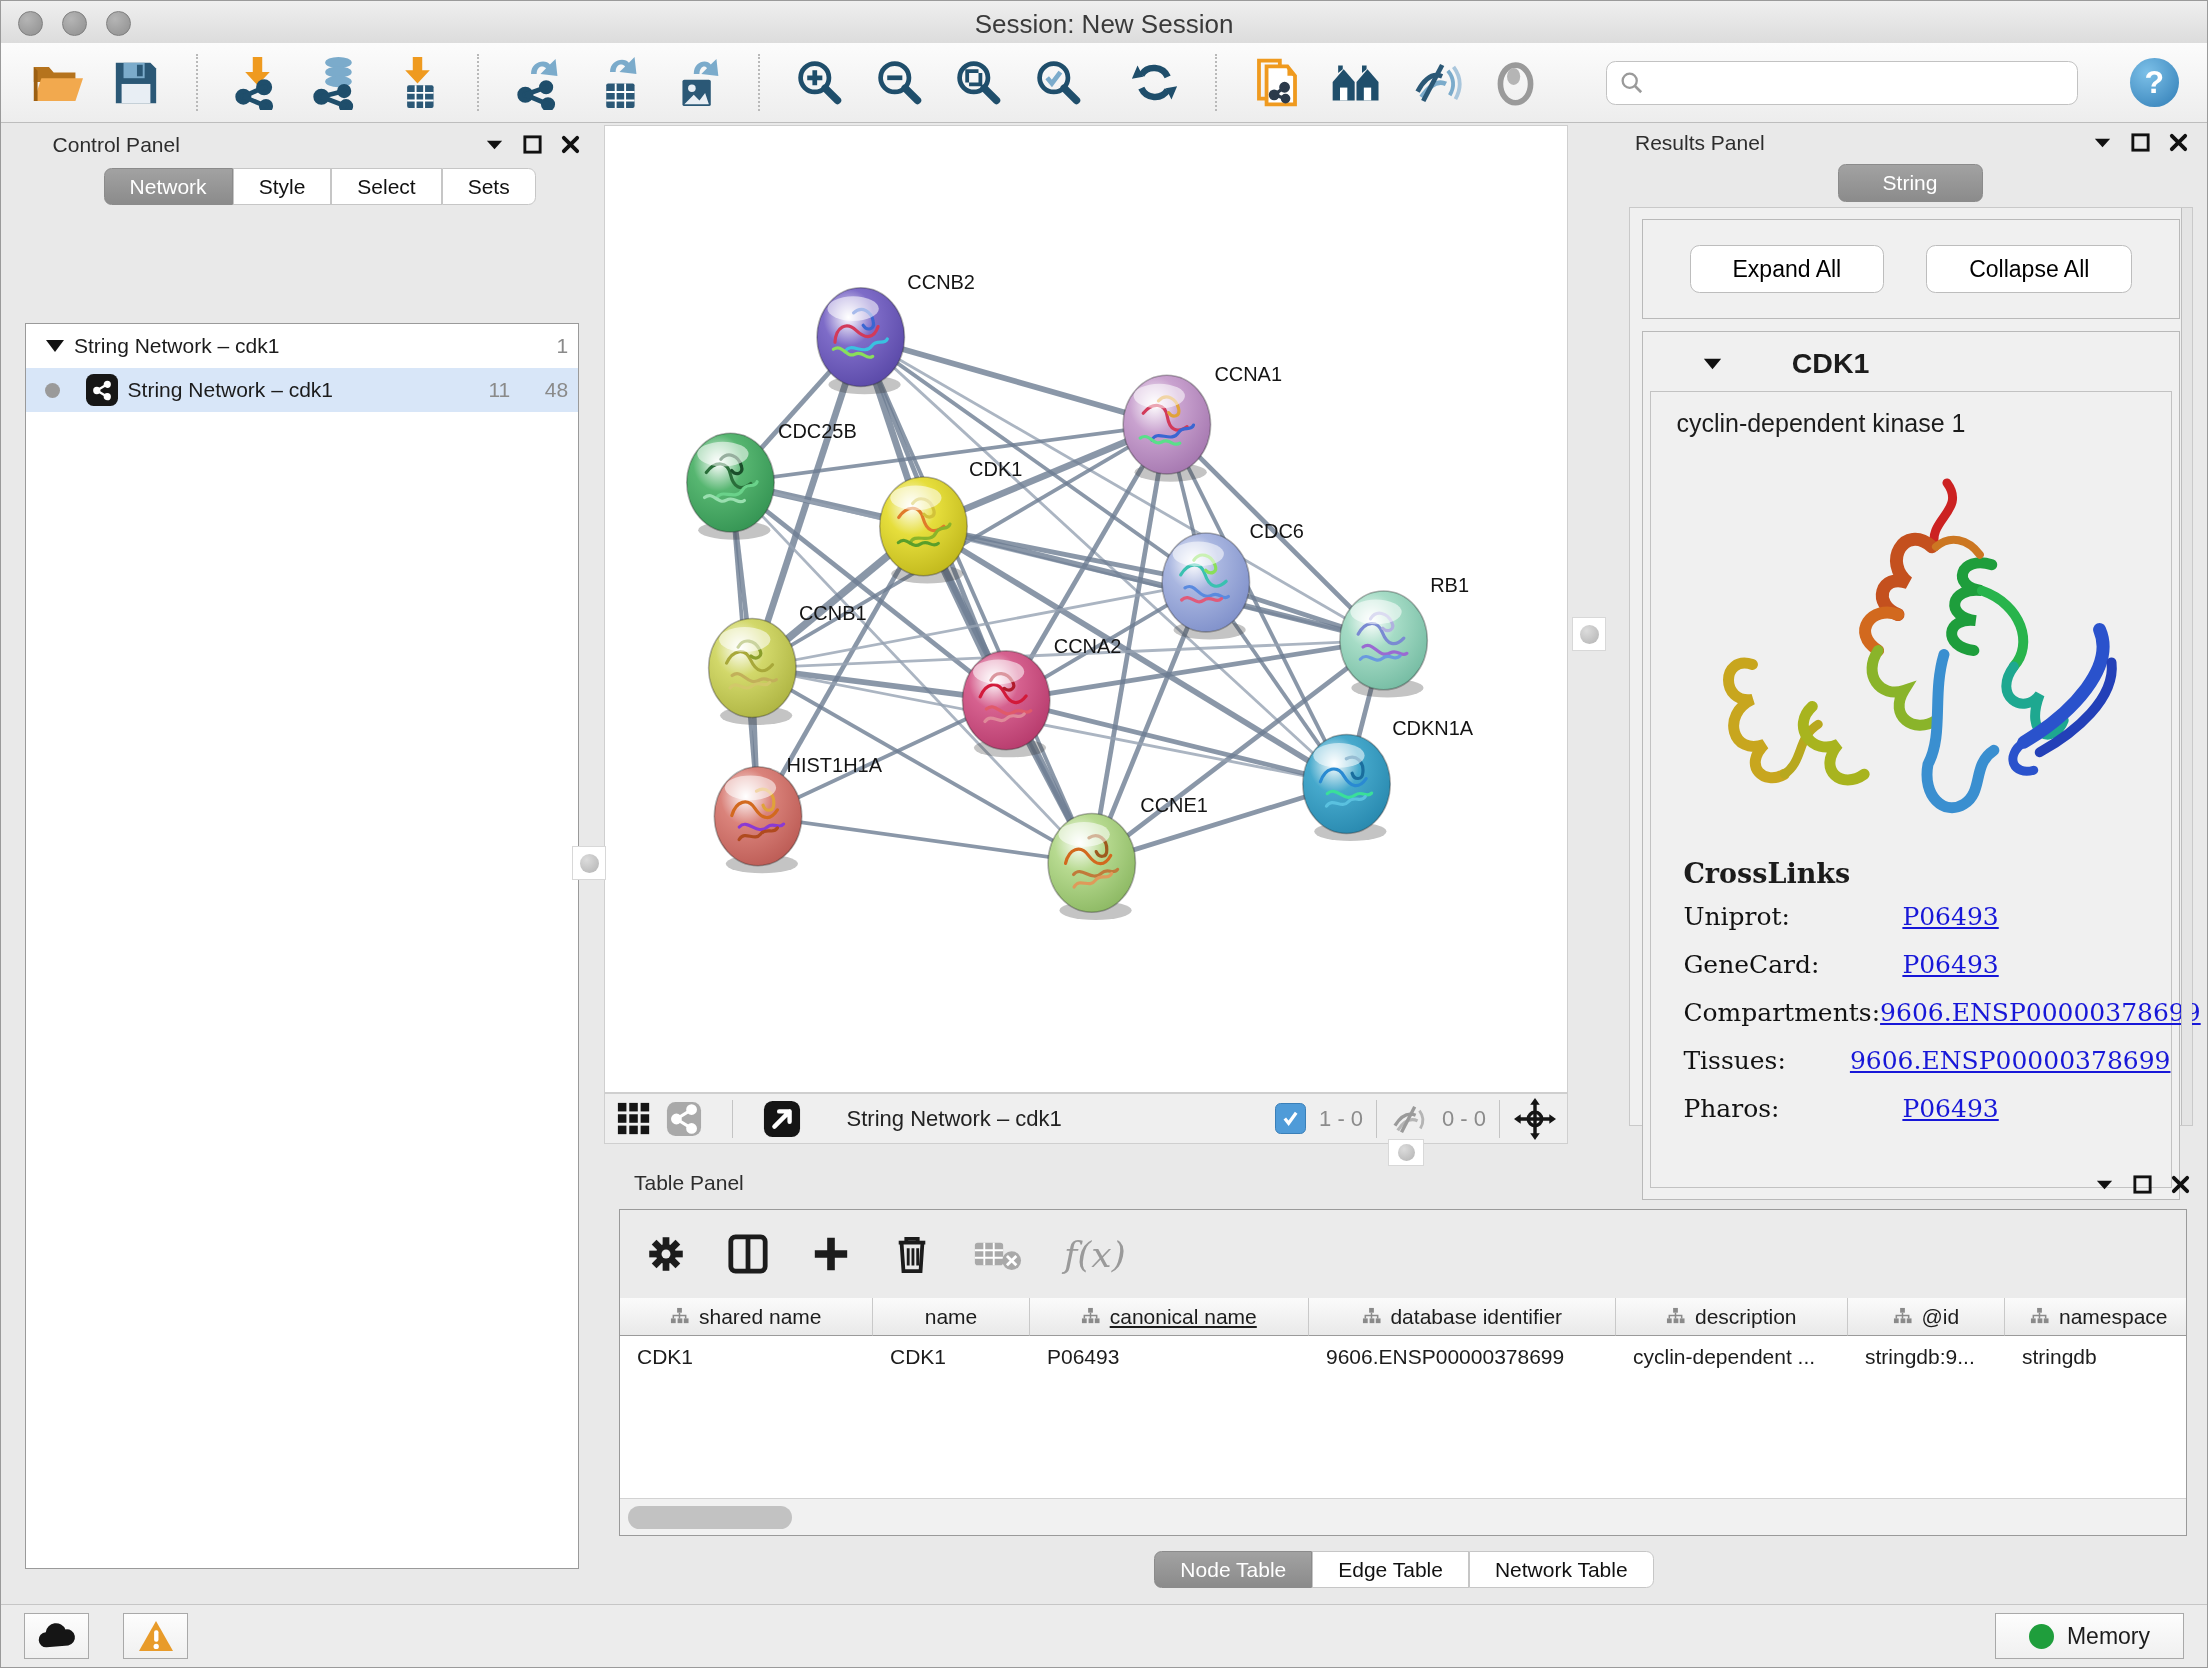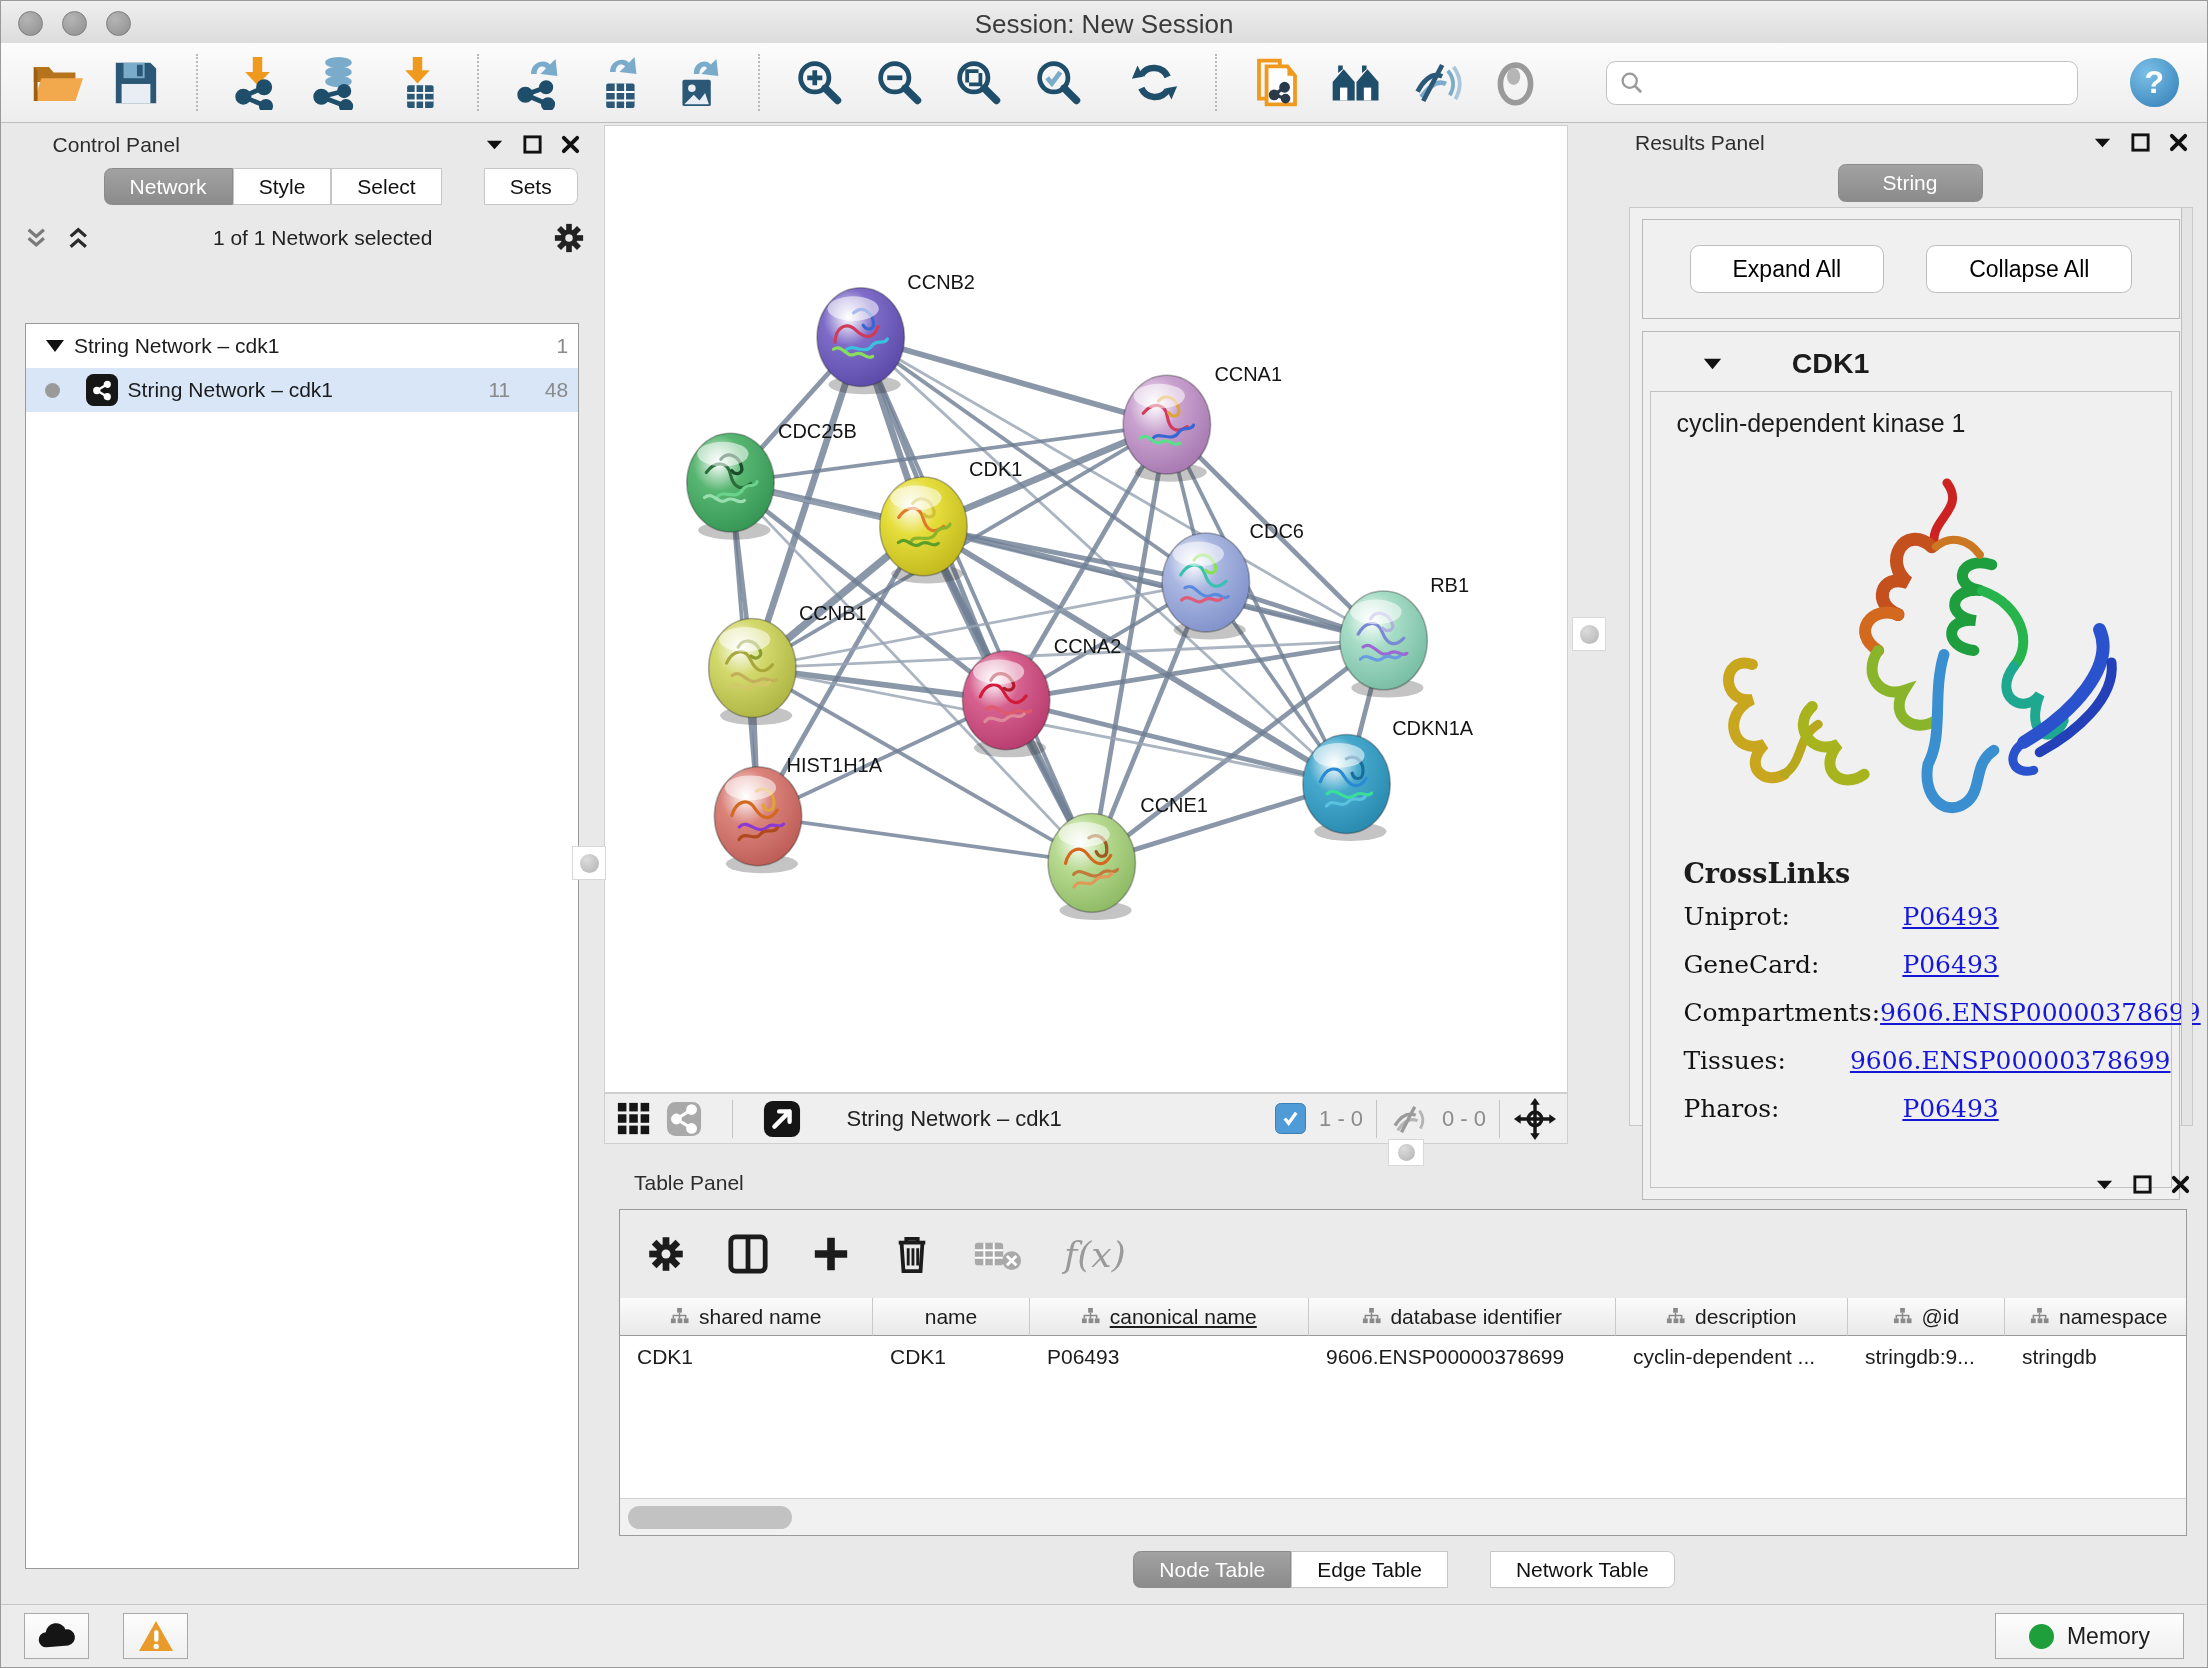--- a/index.html
+++ b/index.html
@@ -22,21 +22,21 @@
     border:1px solid #c2c2c2;border-radius:9.5px;padding:0 13.3px;box-sizing:border-box;margin-left:38px;}
   .searchbox input{border:none;outline:none;font-size:21px;width:100%;font-family:"Liberation Sans",sans-serif;background:transparent;}
   .helpbtn{width:49px;height:49px;border-radius:50%;background:radial-gradient(circle at 35% 30%,#7cc0e8,#2f7cb5);
     color:#fff;font-size:32px;font-weight:bold;display:flex;align-items:center;justify-content:center;margin-left:27px;}
   
   .panel-title{font-size:21px;color:#2d2d2d;}
   .pctrl{display:flex;gap:17px;align-items:center;}
   .tabbar{display:flex;}
   .tab{font-size:21px;padding:5.7px 25px;background:#fff;border:1px solid #c6c6c6;color:#111;}
   .tab:first-child{border-radius:7.6px 0 0 7.6px;}
-  .tab:last-child{border-radius:0 7.6px 7.6px 0;margin-left:42px;}
+  .tab:last-child{border-radius:0 7.6px 7.6px 0;}
   .tab.sel{background:linear-gradient(#a2a2a2,#8b8b8b);color:#fff;border-color:#8b8b8b;}
   
   #control-panel{position:absolute;left:7.6px;top:126px;width:586px;height:1476px;}
   #cp-head{display:flex;justify-content:space-between;align-items:center;padding:5.7px 13.3px 1.9px 44px;}
   #cp-tabs{margin:9.5px 0 0 59px;padding-left:36px;}
   #cp-sub{display:flex;align-items:center;margin:17px 9.5px 5.7px 13.3px;}
   #cp-sub .status{flex:1;text-align:center;font-size:21px;color:#222;}
   #cp-tree{position:absolute;left:16px;right:16px;top:196px;bottom:34px;background:#fff;border:1.9px solid #9a9a9a;}
   .trow{display:flex;align-items:center;height:44px;font-size:21px;gap:9.5px;padding:0 9.5px;}
   .trow .cnt{color:#8a8a8a;}
@@ -293,39 +293,20 @@
             <path d="M4 4 L18 18 M18 4 L4 18" stroke="#111" stroke-width="4" stroke-linecap="round"></path>
           </svg>
       </span>
     </div>
     <div id="cp-tabs" class="tabbar">
         <span class="tab sel">Network</span>
         <span class="tab">Style</span>
         <span class="tab">Select</span>
         <span class="tab">Sets</span>
       </div>
-    <div id="cp-sub">
-      <svg width="28.5" height="28.5" viewBox="0 0 30 30">
-          <path d="M7 6 L15 13 L23 6 M7 15 L15 22 L23 15" fill="none" stroke="#7a7a7a" stroke-width="3.4"></path>
-        </svg>
-      <svg width="28.5" height="28.5" viewBox="0 0 30 30" style="margin-left:13.3px;">
-          <path d="M7 13 L15 6 L23 13 M7 24 L15 17 L23 24" fill="none" stroke="#2a2a2a" stroke-width="3.4"></path>
-        </svg>
-      <span class="status">1 of 1 Network selected</span>
-      <svg width="32" height="32" viewBox="0 0 34 34">
-          <g fill="#222">
-            <rect x="14" y="2" width="6" height="30"></rect>
-            <rect x="2" y="14" width="30" height="6"></rect>
-            <rect x="14" y="2" width="6" height="30" transform="rotate(45 17 17)"></rect>
-            <rect x="14" y="2" width="6" height="30" transform="rotate(-45 17 17)"></rect>
-            <circle cx="17" cy="17" r="9"></circle>
-          </g>
-          <circle cx="17" cy="17" r="4" fill="#e9e9e9"></circle>
-        </svg>
-    </div>
     <div id="cp-tree">
       <div class="trow">
         <span class="tree-arrow"></span>
         <span style="flex:1">String Network – cdk1</span>
         <span class="cnt">1</span>
       </div>
       <div class="trow sel">
         <span class="dot-node"></span>
         <span class="string-chip" style="margin-left:17px;">
           <svg width="21" height="21" viewBox="0 0 22 22">

